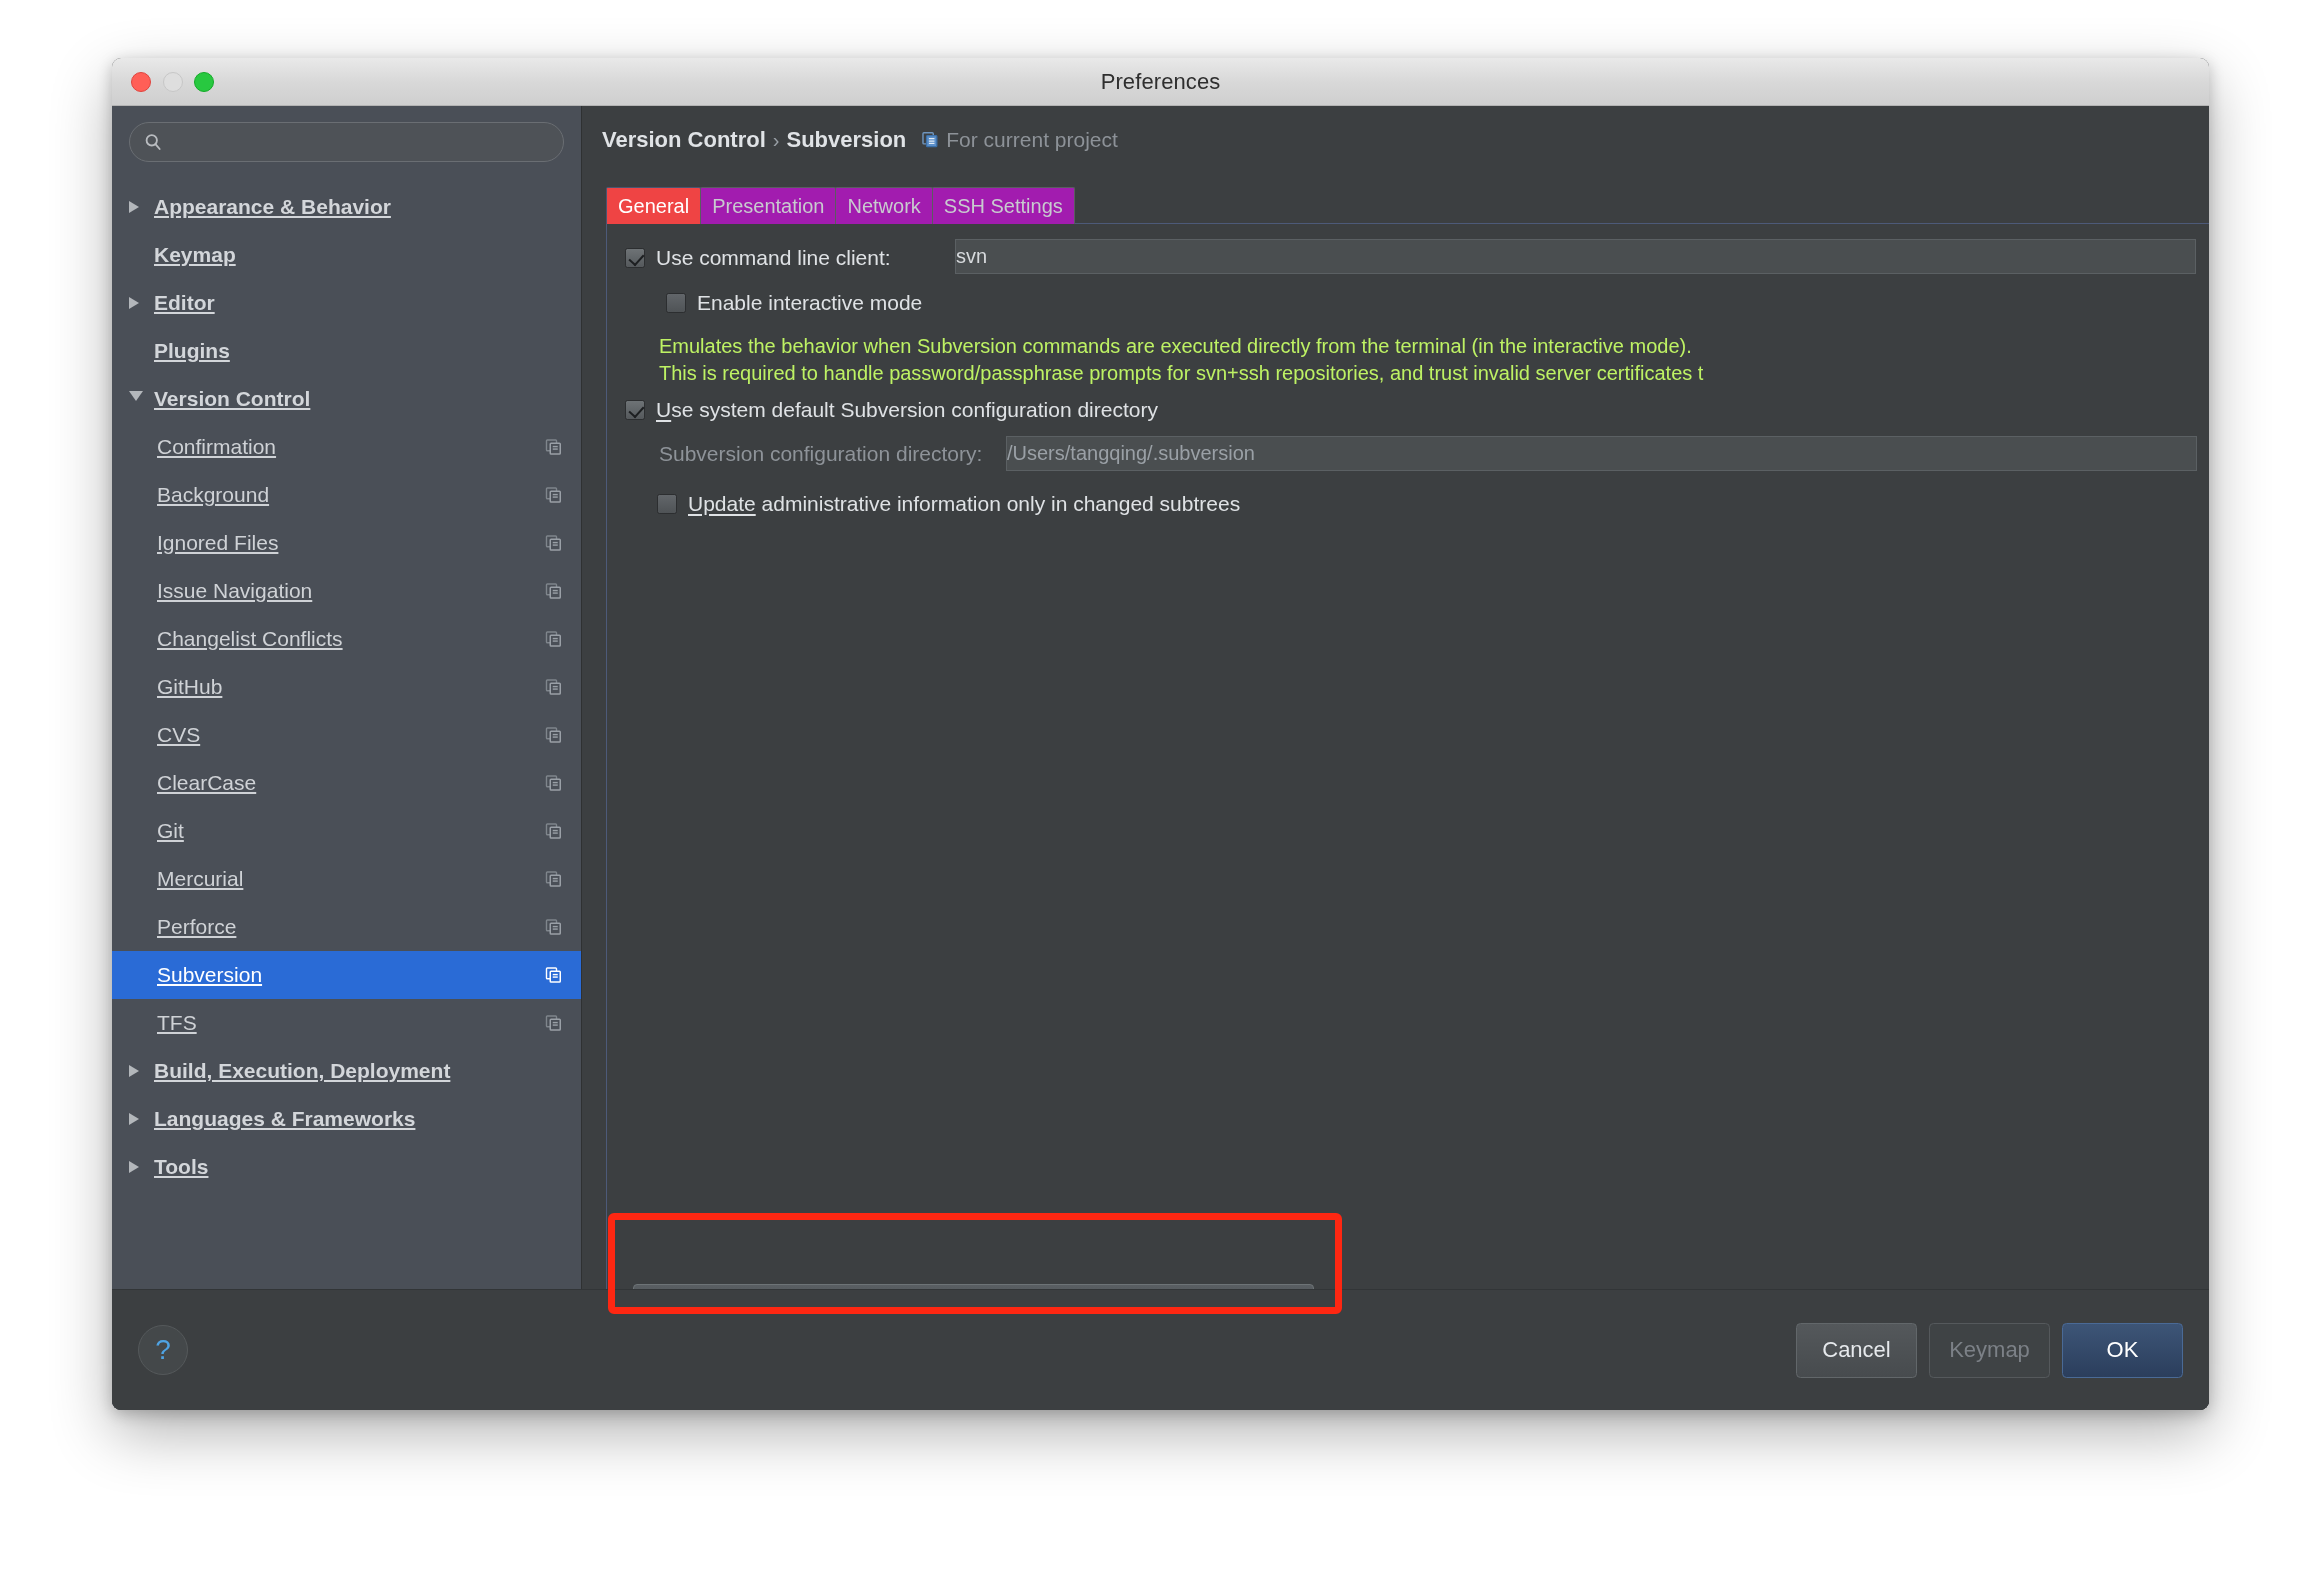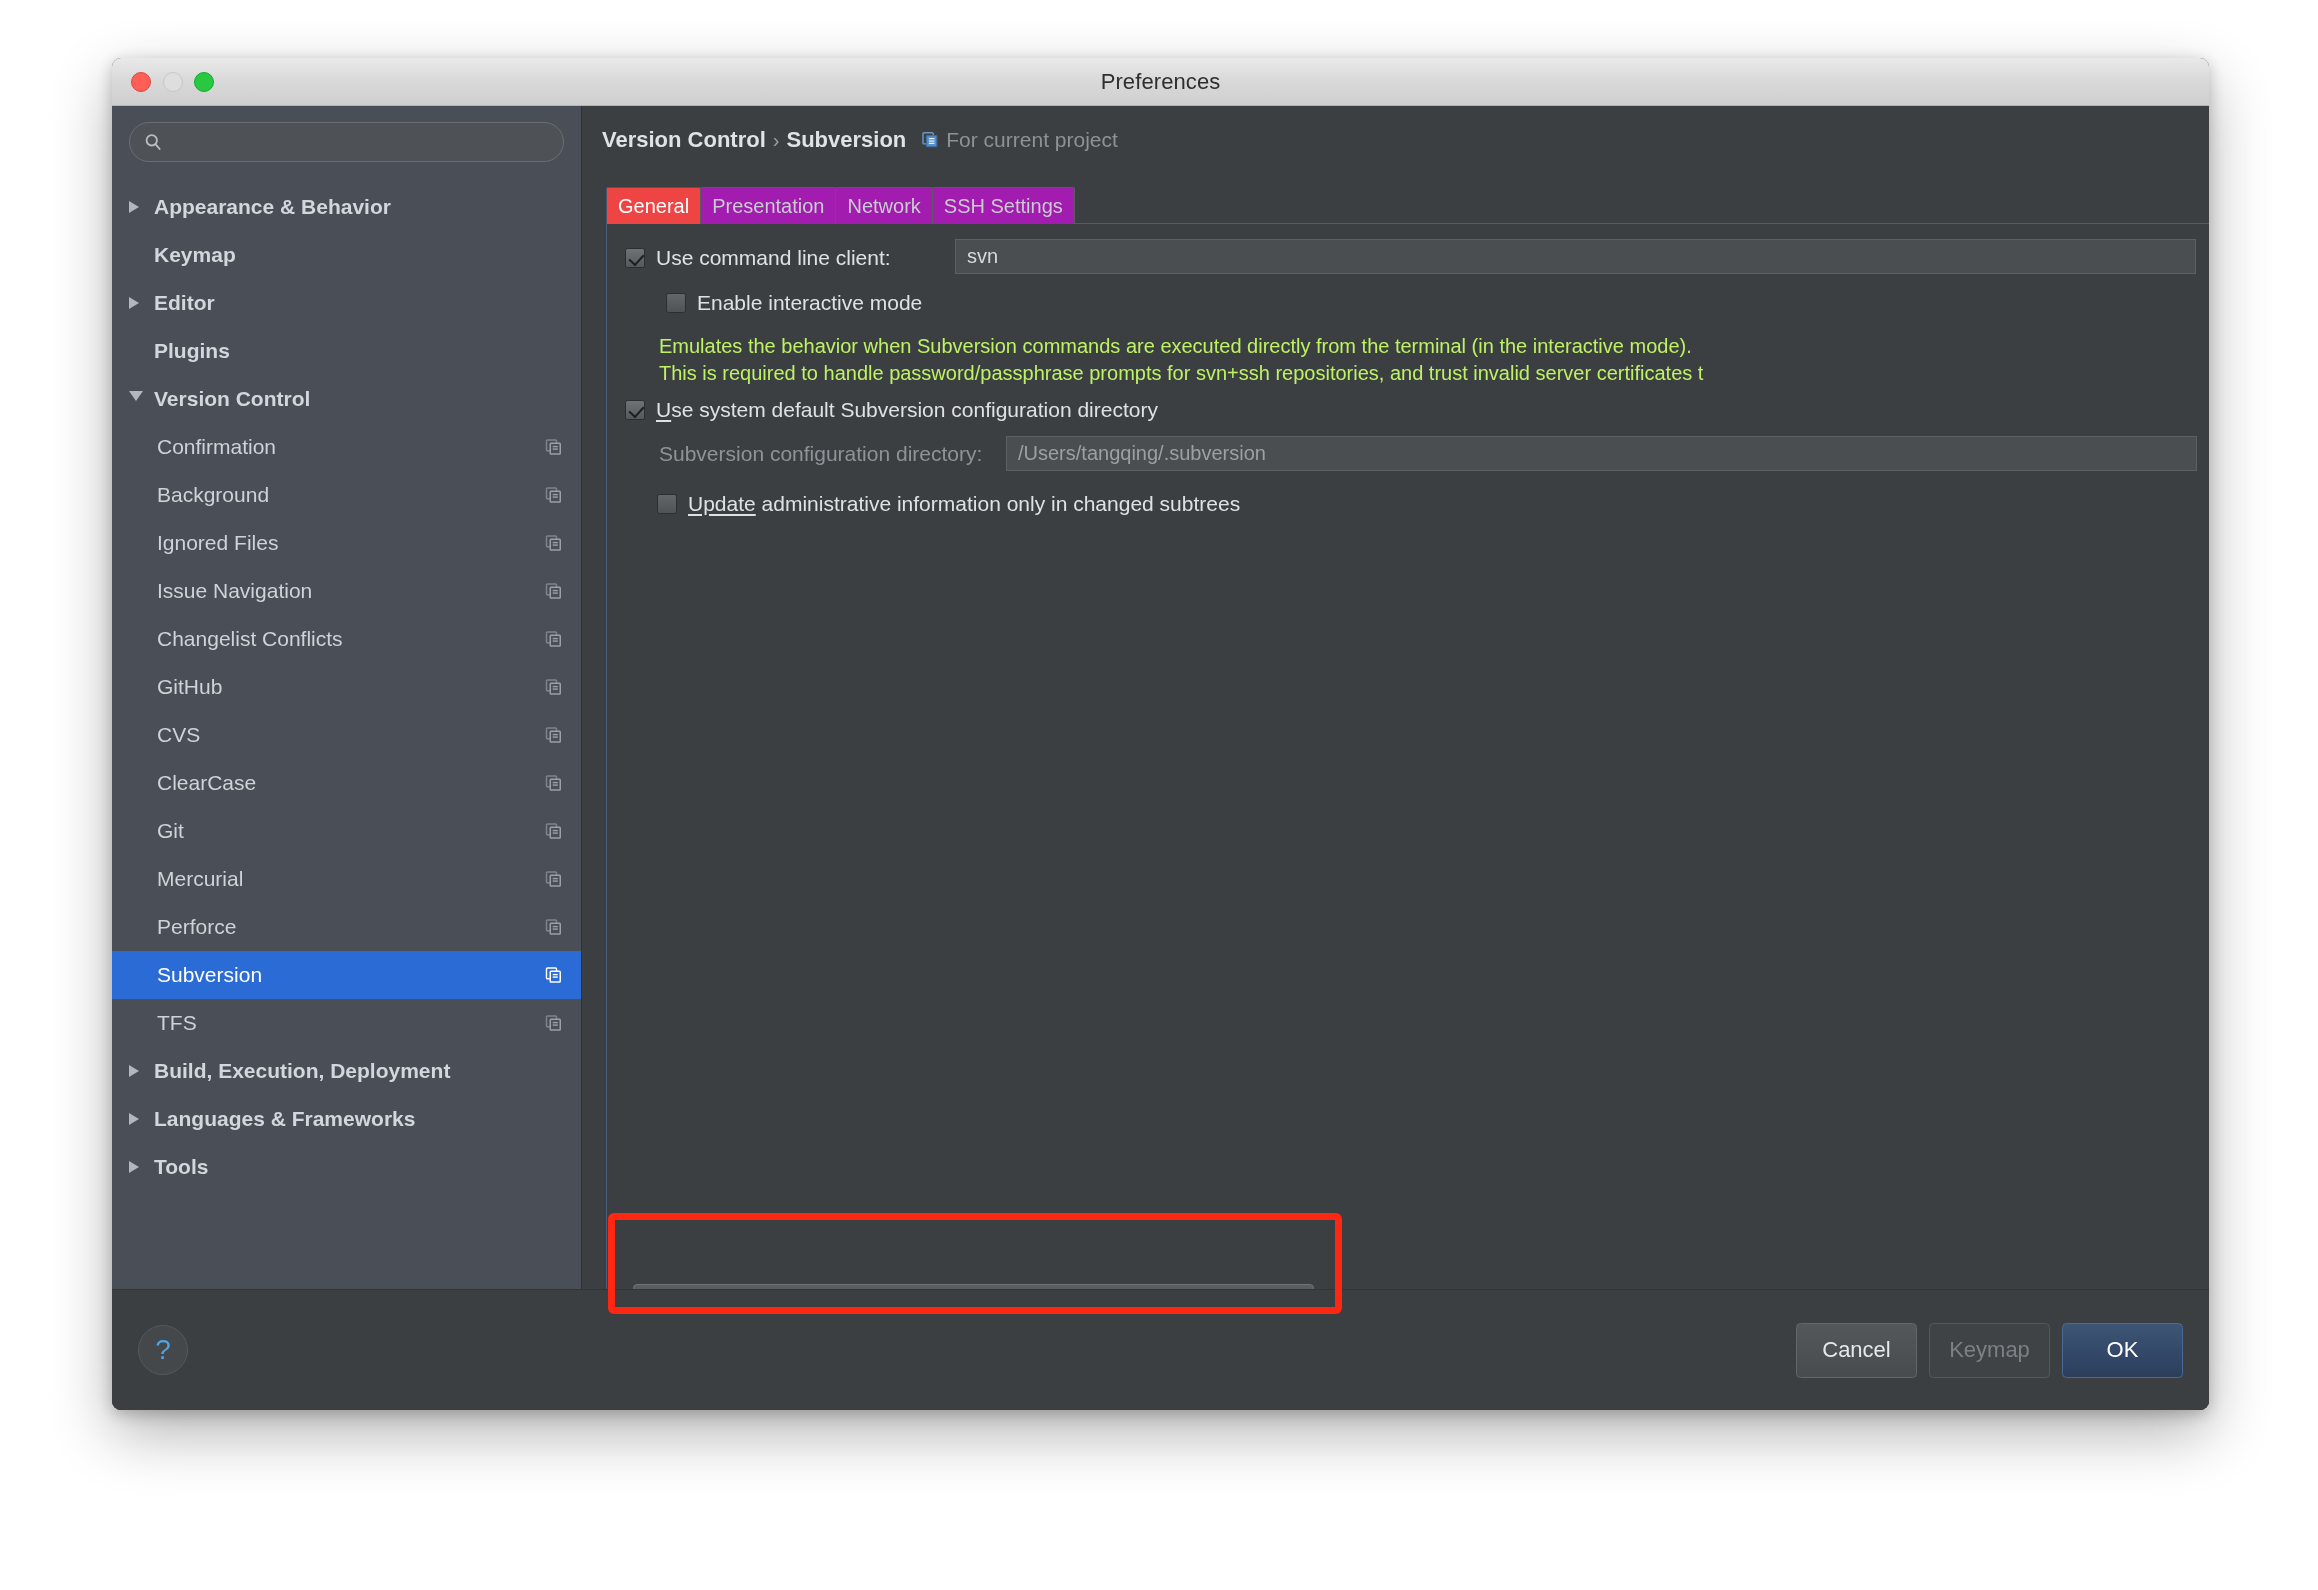--- a/index.html
+++ b/index.html
@@ -119,20 +119,21 @@
     display: flex;
     align-items: center;
     height: 48px;
     padding-left: 17px;
     padding-right: 17px;
     box-sizing: border-box;
     position: relative;
     color: #cfd2d6;
     font-size: 21px;
     white-space: nowrap;
+    text-decoration: underline;
   }
   .titem.top  { font-weight: bold; color: #d3d6da; }
   .titem.leaf { font-weight: normal; padding-left: 10px; }
   .titem.selected { background: #2a6bd6; color: #ffffff; }
   .arrow {
     width: 25px;
     flex: 0 0 25px;
     display: flex;
     align-items: center;
     justify-content: flex-start;
@@ -244,21 +245,20 @@
   .lbl { font-size: 21px; color: #dfe2e5; margin-left: 11px; }
   .lbl u { text-decoration: underline; text-underline-offset: 3px; }
   .lbl.dim { color: #8e9399; }
 
   .field {
     background: #4a4e50;
     border: 1px solid #5b6063;
     height: 35px;
     display: flex;
     align-items: center;
-    padding-left: 11px;
     box-sizing: border-box;
     color: #d7dadd;
     font-size: 20px;
     font-family: "Liberation Sans", sans-serif;
   }
   .field.dim { color: #9aa0a6; }
 
   .desc {
     font-size: 20px;
     color: #bef264;

